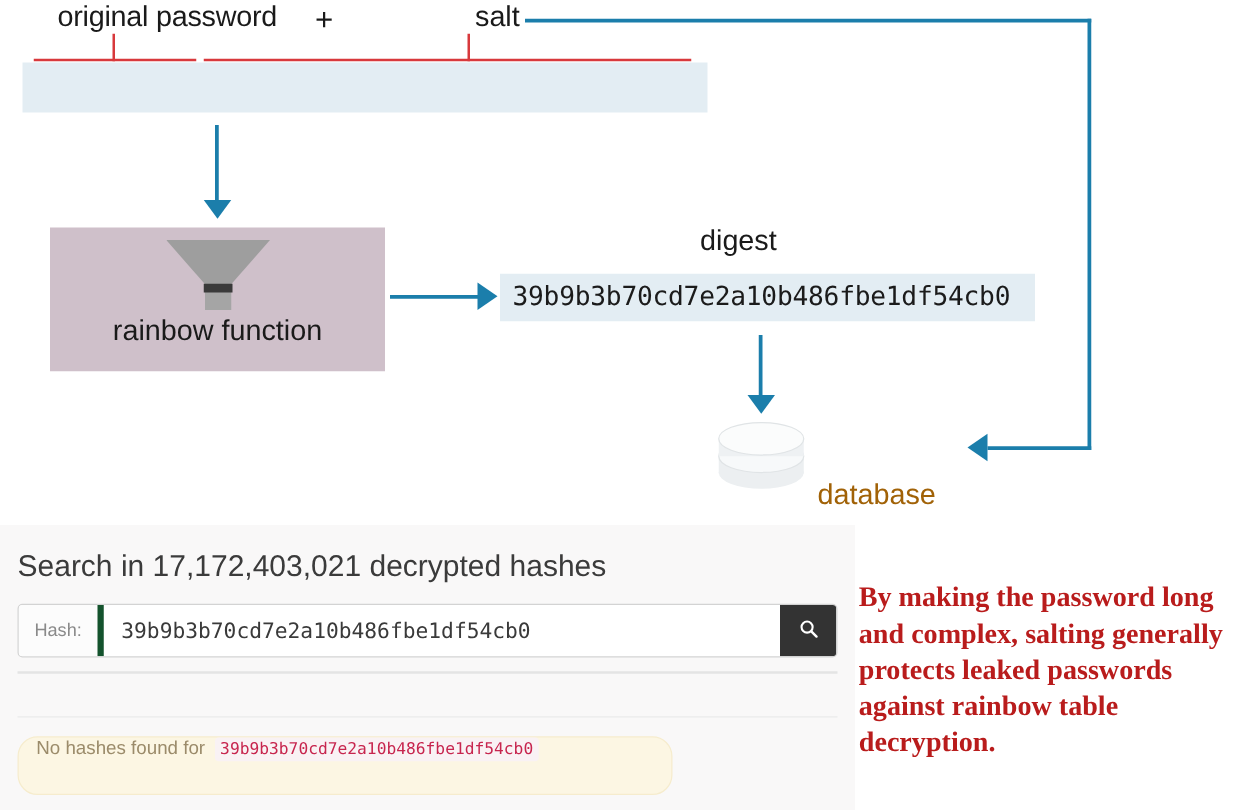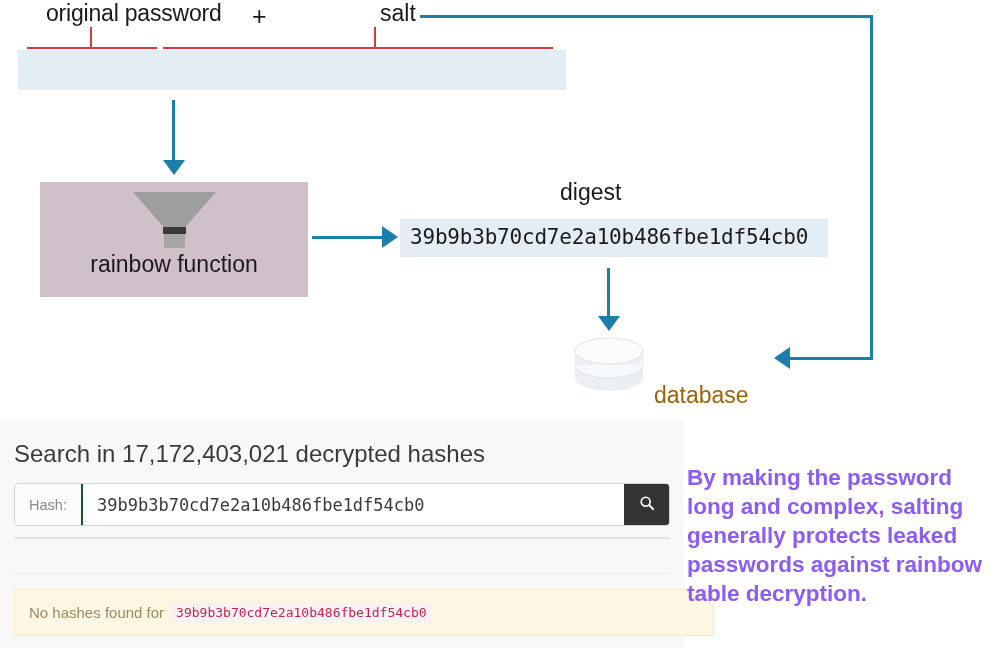--- a/index.html
+++ b/index.html
@@ -149,21 +149,21 @@
     display: flex;
     border: 1px solid #d3d3d3;
     border-radius: 4px;
     background: #fff;
     overflow: hidden;
   }
   .ig-addon {
     width: 68px;
     display: flex; align-items: center; justify-content: center;
     background: #fcfcfc;
-    border-right: 2px solid #14532d;
+    border-right: 5px solid #14532d;
     color: #8a8a8a;
     font-size: 14.5px;
   }
   .ig-input {
     flex: 1;
     border: none; outline: none;
     padding: 0 14px;
     font-family: "DejaVu Sans Mono", "Liberation Mono", monospace;
     font-size: 17px;
     color: #3a3a3a;
@@ -173,46 +173,47 @@
     width: 45px;
     background: #333333;
     border: none;
     display: flex; align-items: center; justify-content: center;
     cursor: pointer;
   }
   .hr1 { left: 14px; top: 537px; width: 656px; height: 2px; background: #e4e4e4; }
   .hr2 { left: 14px; top: 573px; width: 656px; height: 1px; background: #eaeaea; }
   .alert {
     left: 14px; top: 589px;
-    width: 700px; height: 47px;
+    width: 524px; height: 47px;
     background: #fcf6e3;
     border: 1px solid #f6eccd;
-    border-radius: 0;
-    display: flex; align-items: center;
+    border-radius: 16px;
+    display: flex; align-items: flex-start;
     padding-left: 14px;
   }
   .alert-text { font-size: 15px; color: #9b8b6a; }
   .alert-code {
     font-family: "DejaVu Sans Mono", "Liberation Mono", monospace;
     font-size: 13px;
     color: #c7254e;
     background: #f9f2f4;
     padding: 2px 4px;
     border-radius: 3px;
     margin-left: 8px;
   }
 
   
   .note {
     left: 687px; top: 463px;
     width: 310px;
     font-size: 22.5px;
     line-height: 29px;
     font-weight: bold;
-    color: #8b5cf6;
+    color: #b91c1c;
+    font-family: Liberation Serif, serif;
   }
 </style>
 </head>
 <body>
 
 <div id="stage">
 
   <div class="abs lbl-orig">original password</div>
   <div class="abs lbl-plus">+</div>
   <div class="abs lbl-salt">salt</div>

